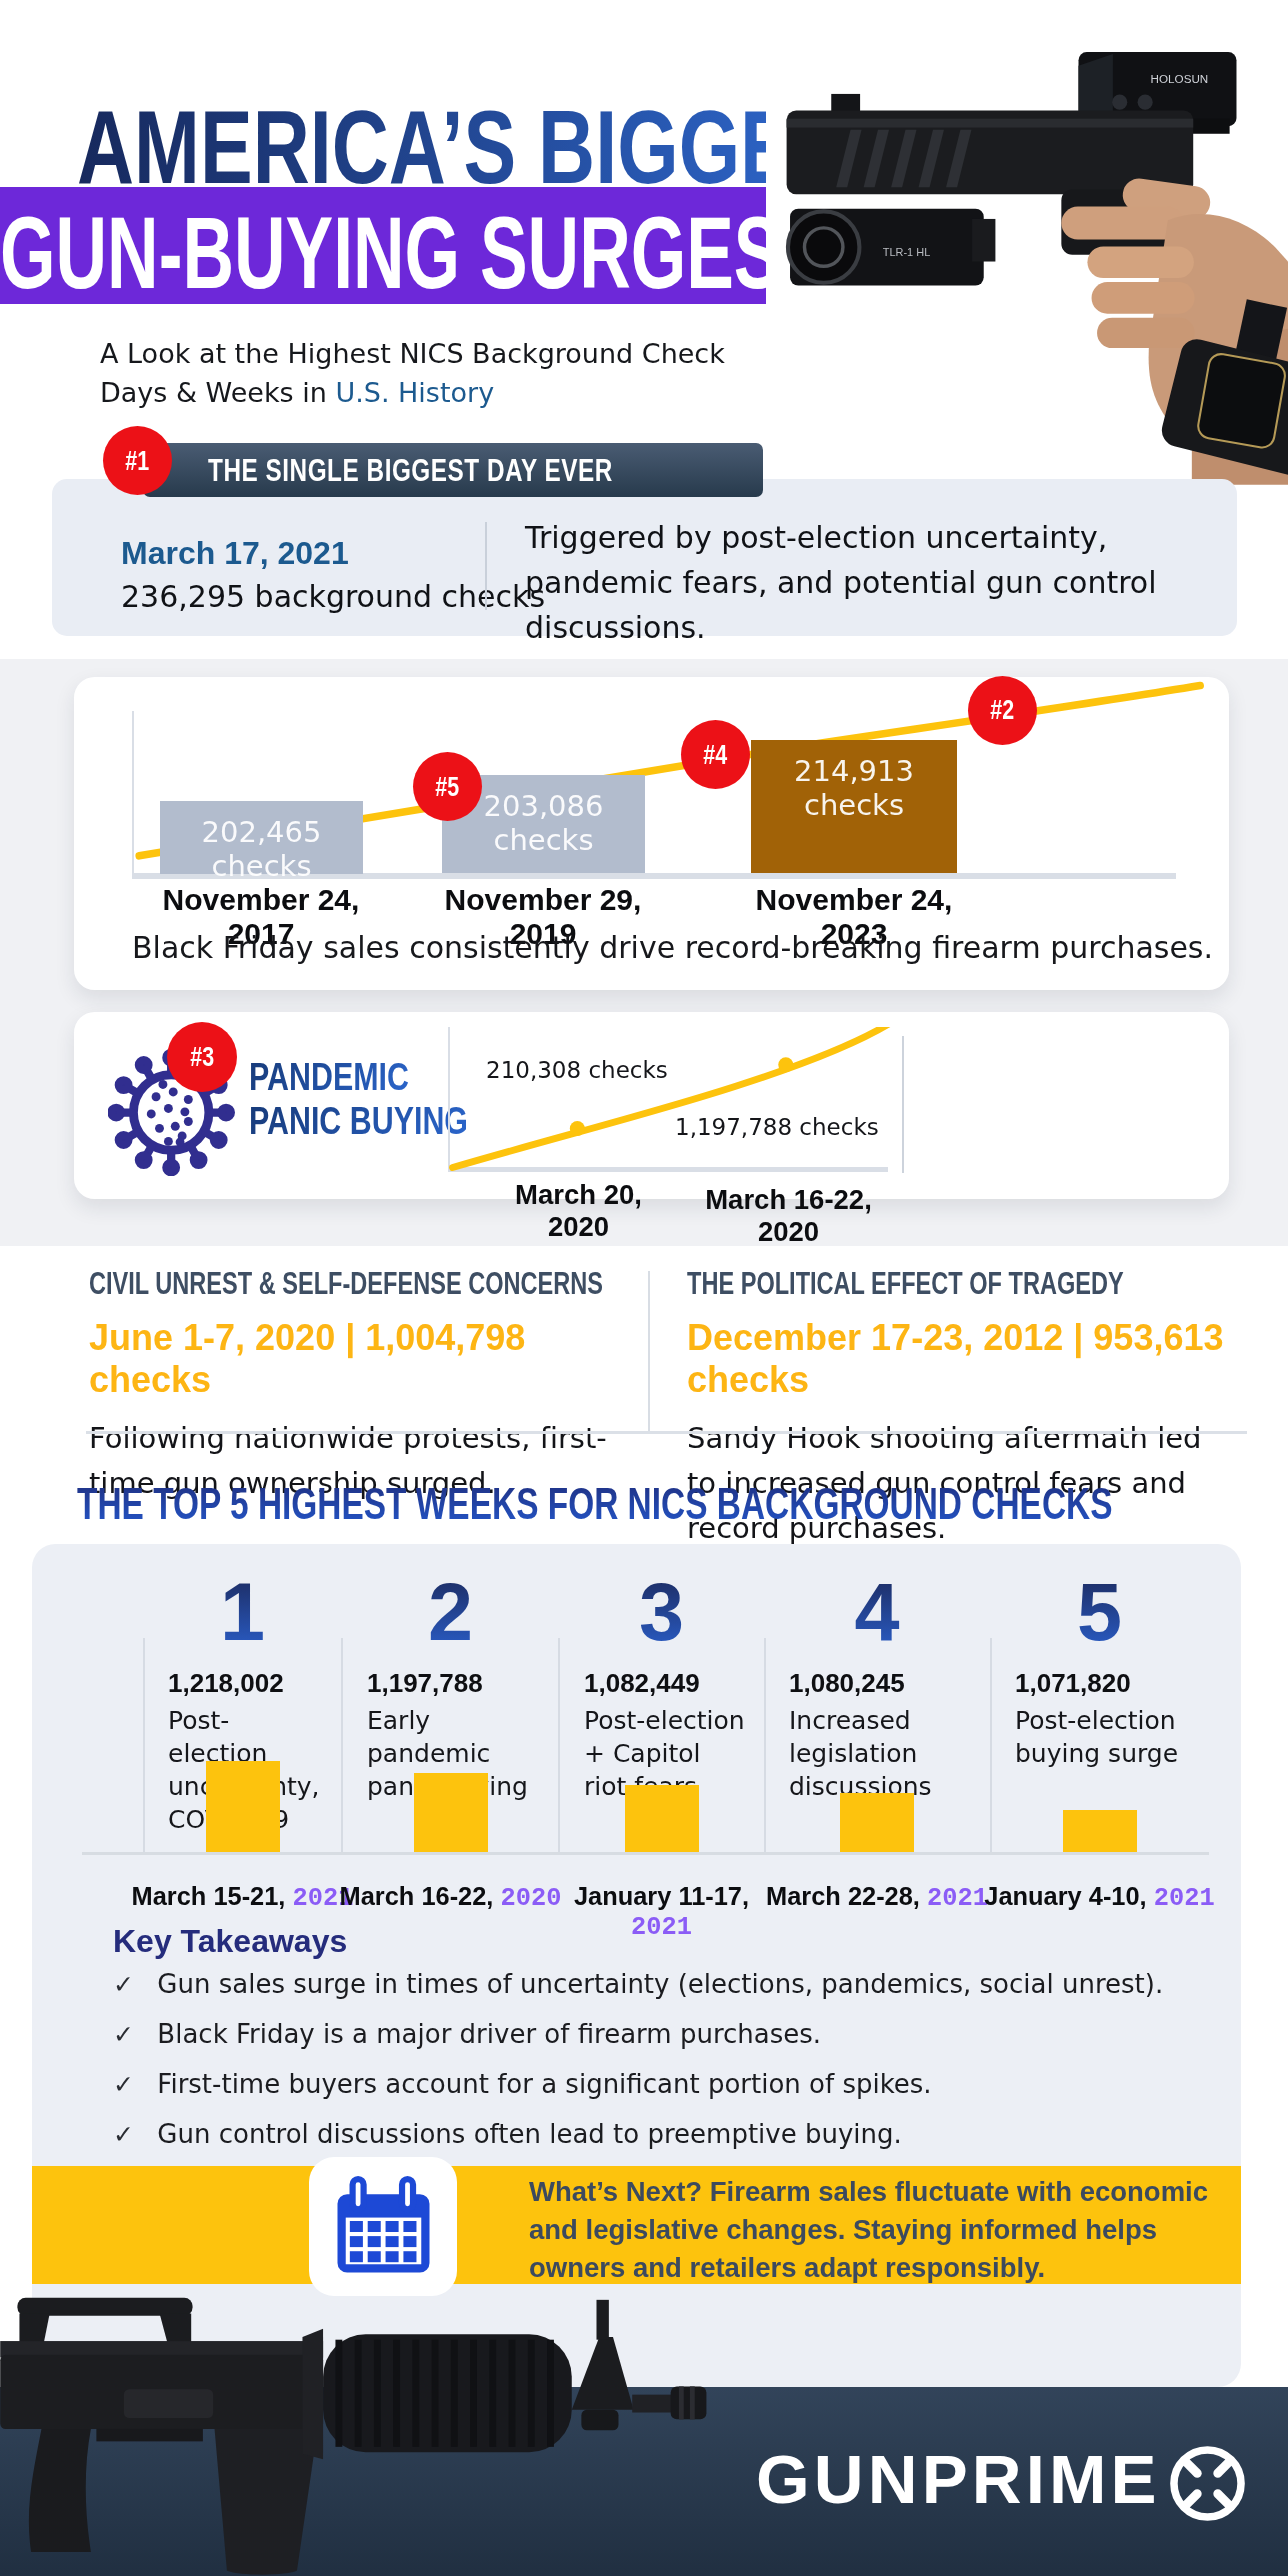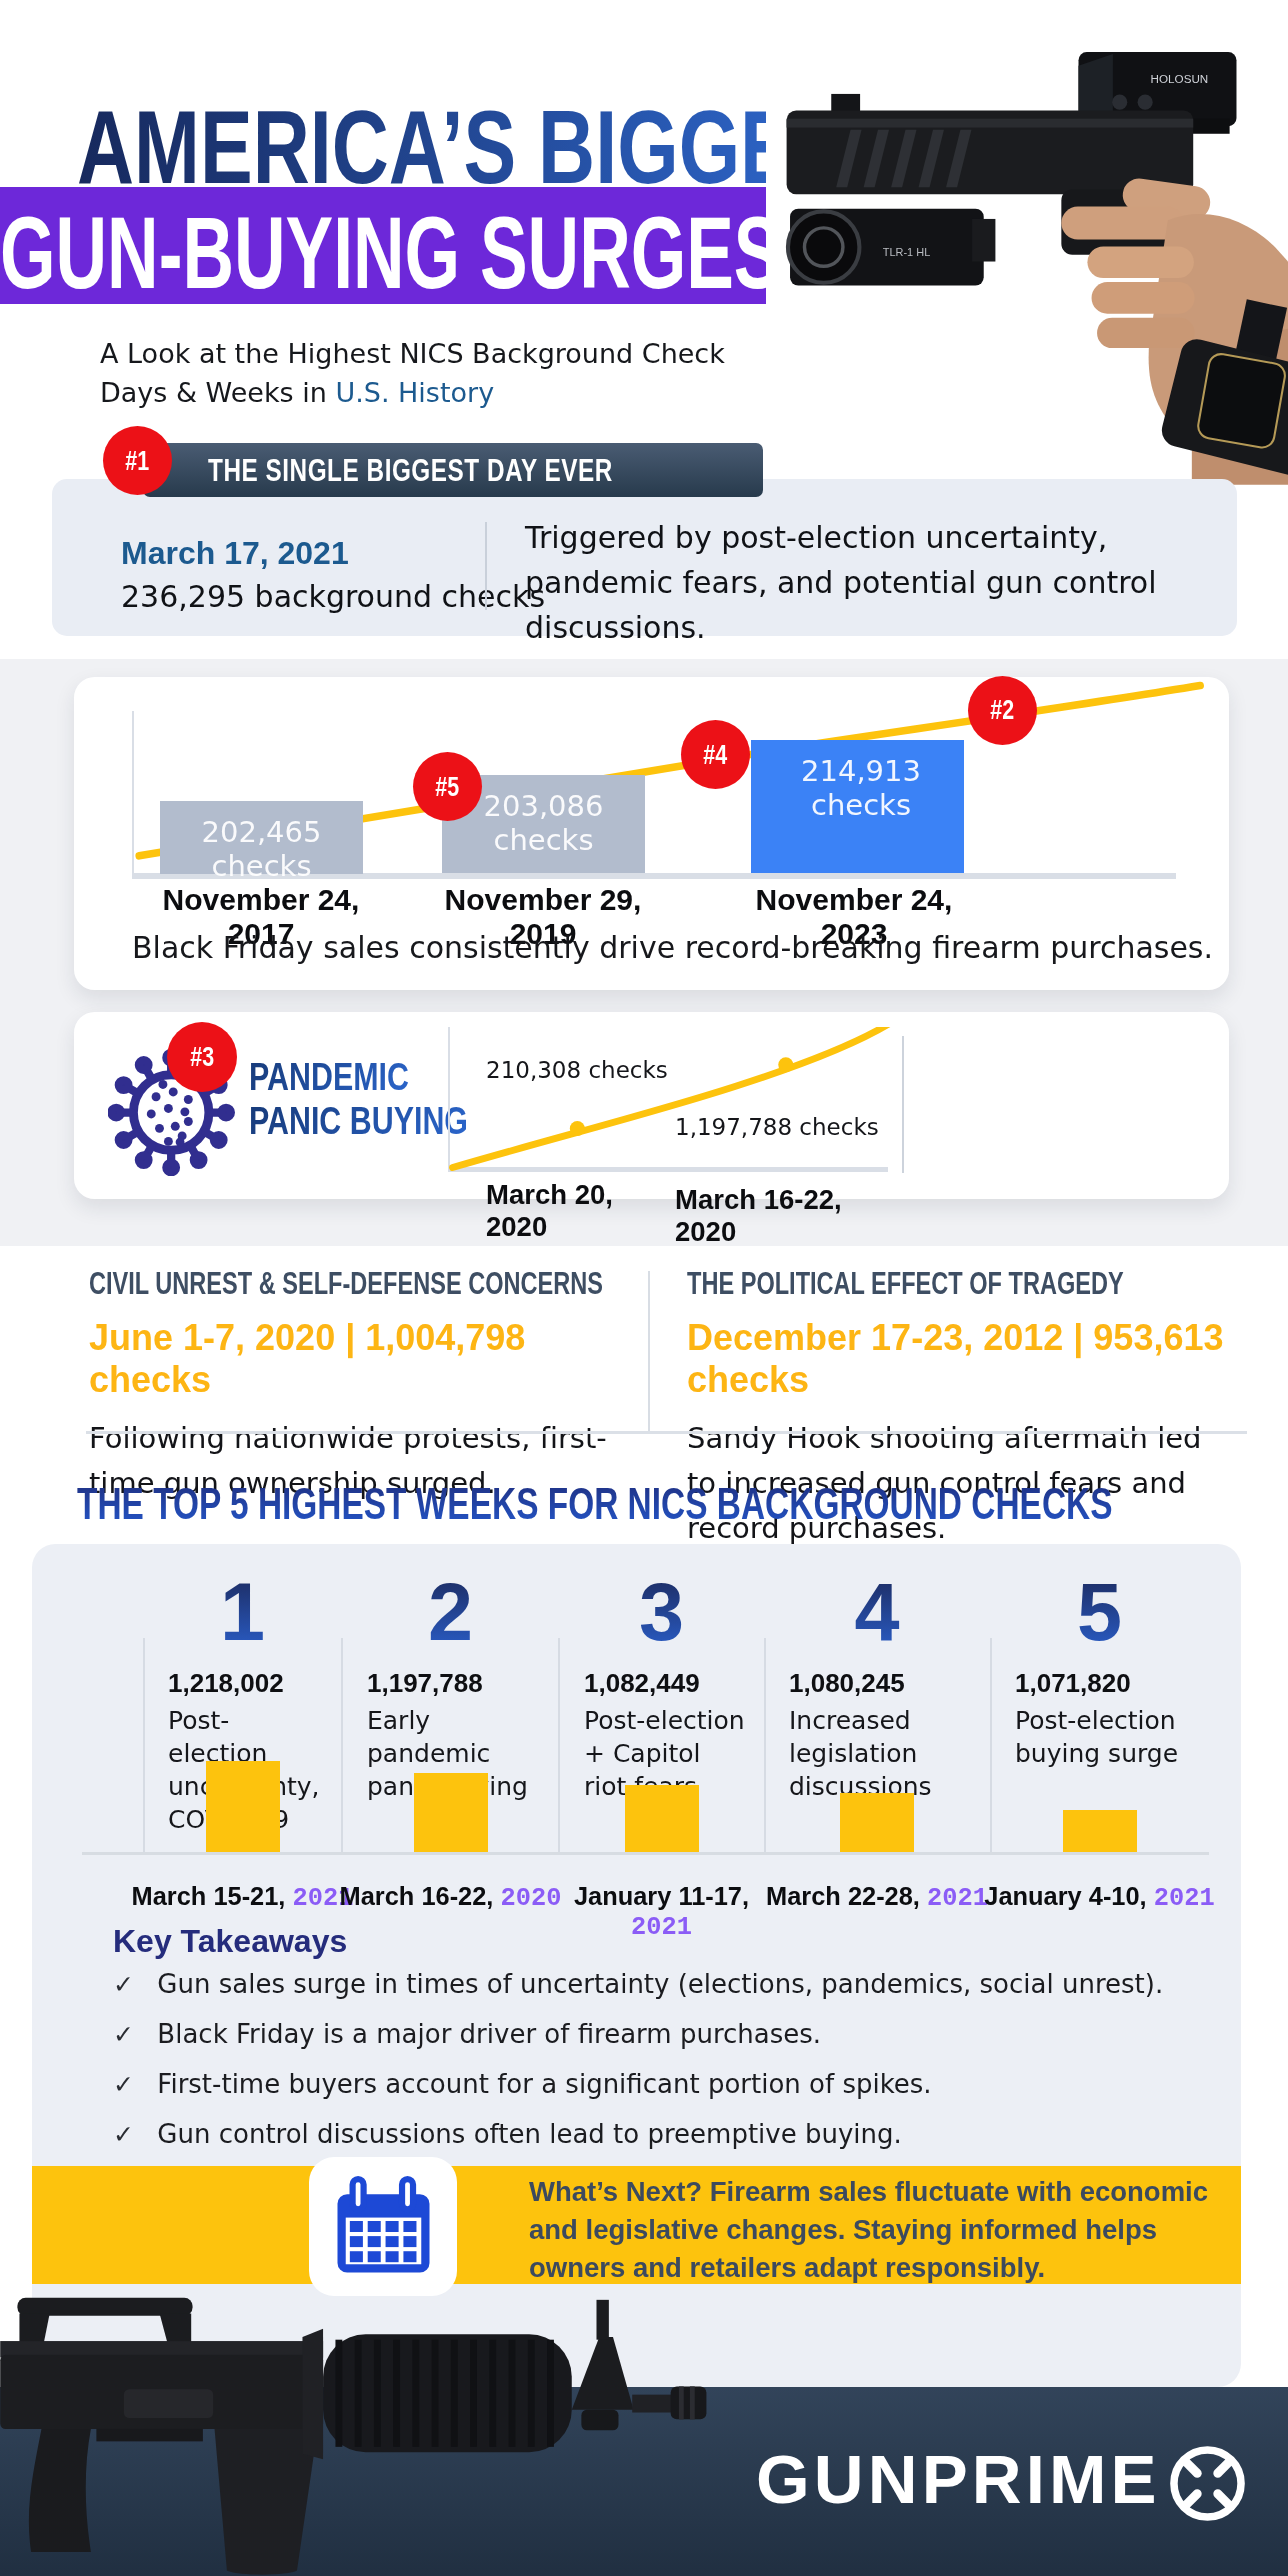--- a/index.html
+++ b/index.html
@@ -51,21 +51,21 @@
   .bf-line{position:absolute;left:0;top:0;pointer-events:none;}
   
   .virus{left:34px;top:33px;}
   .badge3{left:93px;top:10.3px;width:70px;height:70px;z-index:4;}
   .pand-title{left:175px;top:43px;font-size:38px;line-height:1.16;}
   .pand-title .cond{transform:scaleX(.8);}
   .pand-plot{left:374px;top:15px;width:450px;height:144px;}
   .pp-axis-y{left:0;top:0;width:2.1px;height:144px;background:#d9dee6;}
   .pp-axis-x{left:0;top:140px;width:440px;height:4.8px;background:#d9dee6;}
   .pp-label{position:absolute;font-size:23px;color:#15161a;}
-  .pp-date{position:absolute;font-size:27.5px;font-weight:700;color:#0c0d10;font-family:"Liberation Sans",sans-serif;text-align:left;}
+  .pp-date{position:absolute;font-size:27.5px;font-weight:700;color:#0c0d10;font-family:"Liberation Sans",sans-serif;text-align:center;}
   .pand-div{left:828px;top:24px;width:2.1px;height:137px;background:#cdd3dc;}
   .pand-desc{left:862px;top:36px;width:268px;font-size:23px;line-height:1.6;color:#17181c;}
   
   .ev-head{font-size:31px;color:#3e4e63;}
   .ev-stat{font-size:36px;font-weight:700;color:#fdb514;font-family:"Liberation Sans",sans-serif;}
   .ev-desc{font-size:29px;line-height:1.55;color:#131418;}
   .ev-div{left:648px;top:1271px;width:2.1px;height:161px;background:#d8dde4;}
   .ev-hr{left:86px;top:1431px;width:1161px;height:2.7px;background:#dbe0e7;}
   
   .top5-title{left:77px;top:1478px;font-size:44px;}
@@ -176,21 +176,21 @@
     </svg>
     <div id="bf-bars">
         <div class="bf-bar" style="left: 86px; top: 124px; width: 203px; height: 73px; background: rgb(178, 188, 205);">
           <span>202,465 checks</span>
         </div>
         <div class="bf-date" style="left: 55px; width: 264px;">November 24, 2017</div>
         <div class="bf-bar" style="left: 368px; top: 98px; width: 203px; height: 98px; background: rgb(178, 188, 205);">
           <span>203,086 checks</span>
         </div>
         <div class="bf-date" style="left: 337px; width: 264px;">November 29, 2019</div>
-        <div class="bf-bar" style="left: 677px; top: 63px; width: 206px; height: 133px; background: #3b82f6; padding-left: 7px;">
+        <div class="bf-bar" style="left: 677px; top: 63px; width: 206px; height: 133px; background: #a16207;">
           <span>214,913 checks</span>
         </div>
         <div class="bf-date" style="left: 646px; width: 268px;">November 24, 2023</div>
       </div>
     <div class="abs bf-caption" id="bf-caption">Black Friday sales consistently drive record-breaking firearm purchases.</div>
   <div class="badge rank-badge" style="left: 339px; top: 75px;">
         <span class="cond-c">#5</span>
       </div>
       <div class="badge rank-badge" style="left: 607px; top: 43px;">
         <span class="cond-c">#4</span>

